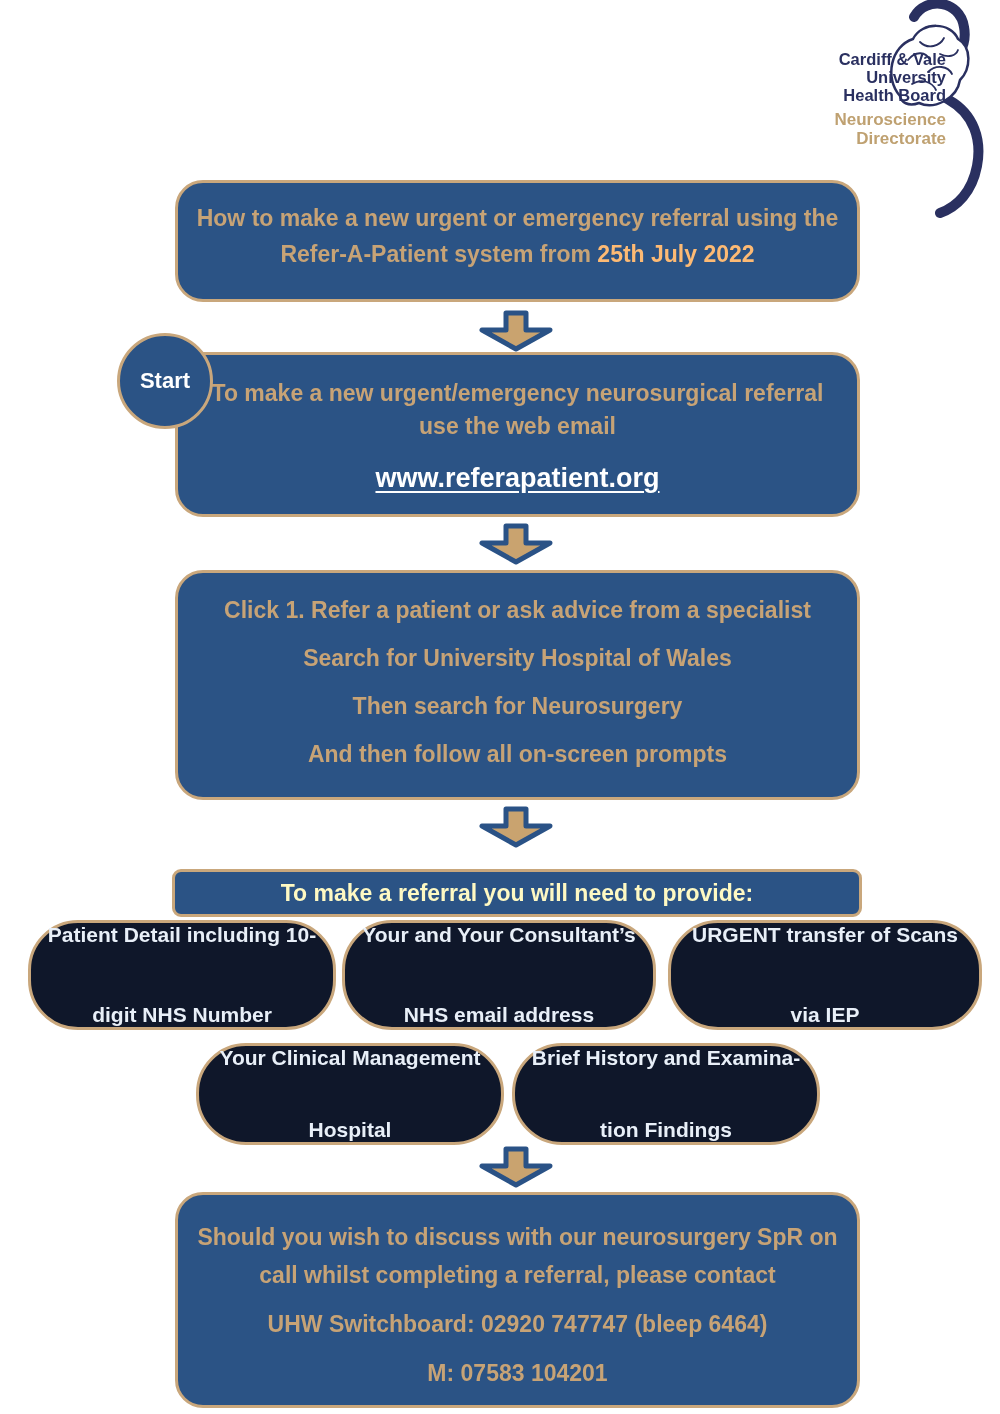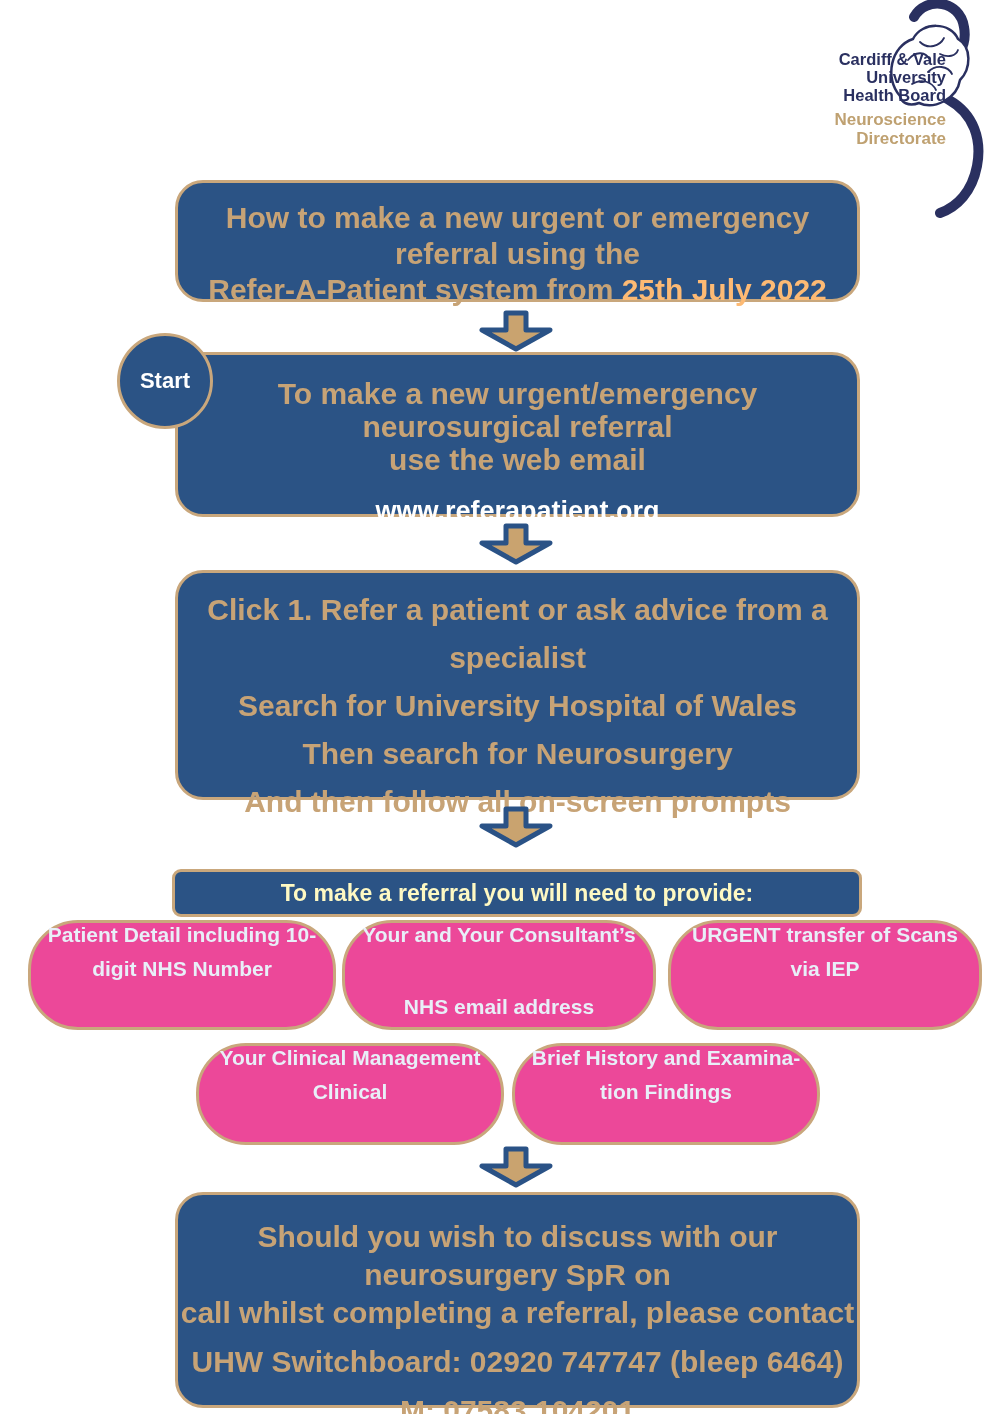--- a/index.html
+++ b/index.html
@@ -31,21 +31,21 @@
     font-size:17px; font-weight:bold; line-height:19px;
   }
   
   .box {
     position:absolute; left:175px; width:685px;
     background:#2b5385;
     border:3px solid #c9a77c;
     border-radius:28px;
     color:#c7a376; font-weight:bold; text-align:center;
   }
-  .box .ln { font-size:30px; }
+  .box .ln { font-size:23px; }
   .box1 { top:180px; height:122px; padding-top:17px; }
   .box1 .ln { line-height:36px; }
   .box1 .hl { color:#fdba74; }
   .box2 { top:352px; height:165px; padding-top:22px; }
   .box2 .ln { line-height:33px; }
   .box2 .link {
     display:inline-block; margin-top:20px;
     font-size:27px; color:#ffffff; font-weight:bold;
     text-decoration:underline; text-underline-offset:4px;
   }
@@ -57,23 +57,23 @@
     color:#fef9c3; font-weight:bold; font-size:23px; text-align:center;
     line-height:42px;
     margin-top:17px;
   }
   .box4 { top:1192px; height:216px; padding-top:23px; }
   .box4 .ln { line-height:38px; }
   .box4 .sp { margin-top:11px; }
   
   .bubble {
     position:absolute;
-    background:#ec4899; border:3px solid #c9a77c; border-radius:50px;
+    background:#0f172a; border:3px solid #c9a77c; border-radius:50px;
     color:#e8eff8; font-weight:bold; font-size:21px; text-align:center;
-    display:flex; flex-direction:column; justify-content:flex-start; gap:10px;
+    display:flex; flex-direction:column; justify-content:space-between; gap:10px;
   }
   .r1 { top:920px; height:110px; }
   .r2 { top:1043px; height:102px; }
   .b1 { left:28px;  width:308px; }
   .b2 { left:342px; width:314px;gap:48px; }
   .b3 { left:668px; width:314px; }
   .b4 { left:196px; width:308px; }
   .b5 { left:512px; width:308px; }
   
   .start {
@@ -164,21 +164,21 @@
     <div>Your and Your Consultant’s</div>
     <div>NHS email address</div>
   </div>
   <div class="bubble r1 b3">
     <div>URGENT transfer of Scans</div>
     <div>via IEP</div>
   </div>
 
   <div class="bubble r2 b4">
     <div>Your Clinical Management</div>
-    <div>Clinical</div>
+    <div>Hospital</div>
   </div>
   <div class="bubble r2 b5">
     <div>Brief History and Examina-</div>
     <div>tion Findings</div>
   </div>
 
   <div class="arrow a4">
     <svg width="80" height="42" viewBox="0 0 80 42">
         <path d="M30 3 L50 3 L50 20 L74 20 L40 39 L6 20 L30 20 Z" fill="#c9a36f" stroke="#2a5286" stroke-width="5" stroke-linejoin="round"></path>
       </svg>

